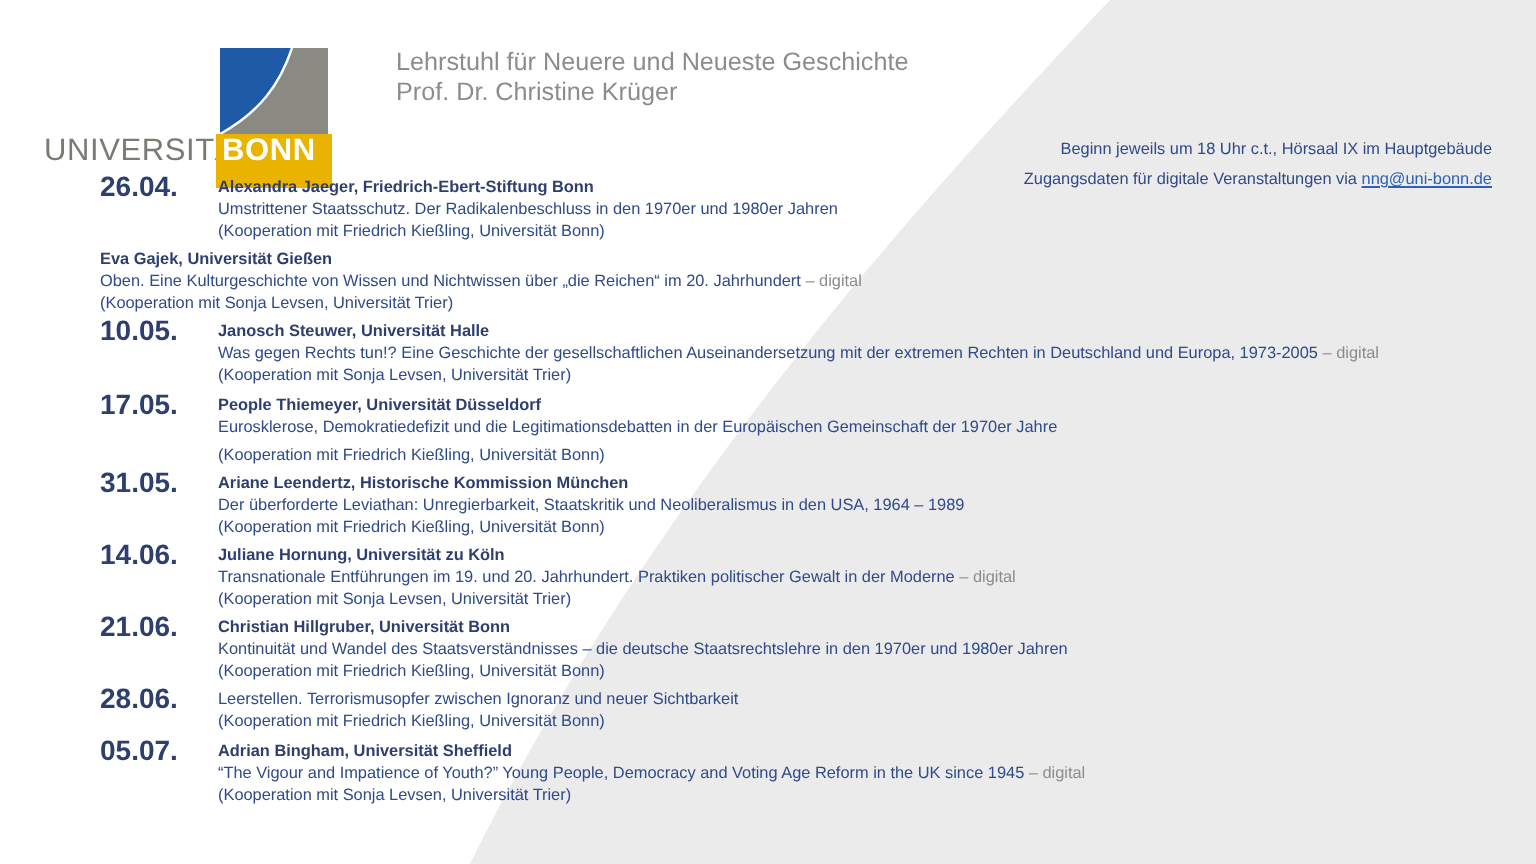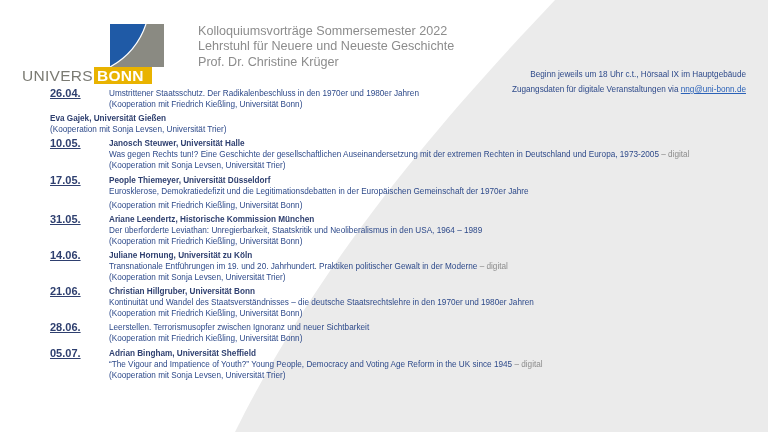--- a/index.html
+++ b/index.html
@@ -7,30 +7,30 @@
     body { position: relative; font-family: "Liberation Sans", sans-serif; color: #2e4a8a; }
 
     .bg-shape {
       position: absolute; left: 0; top: 0; width: 768px; height: 432px; z-index: 0;
     }
 
     .logo { position: absolute; left: 22px; top: 22px; width: 145px; height: 56px; z-index: 1; }
     .logo-square { position: absolute; left: 88px; top: 2px; width: 54px; height: 43px; background: #8a8a82; overflow: hidden; }
     .logo-square svg { position: absolute; left: 0; top: 0; }
     .logo-text-uni { position: absolute; left: 0; top: 45px; font-size: 15.5px; color: #7b7b73; letter-spacing: 0.3px; line-height: 17px; }
-    .logo-bonn { position: absolute; left: 72px; top: 45px; width: 58px; height: 17px; background: #e9b300; color: #ffffff; font-size: 15.5px; font-weight: bold; line-height: 17px; padding-left: 3px; letter-spacing: 0.3px; }
+    .logo-bonn { position: absolute; left: 86px; top: 45px; width: 58px; height: 27px; background: #e9b300; color: #ffffff; font-size: 15.5px; font-weight: bold; line-height: 17px; padding-left: 3px; letter-spacing: 0.3px; }
 
     .header-titles { position: absolute; left: 198px; top: 24px; z-index: 1; color: #8c8c8c; font-size: 12.6px; line-height: 15.3px; }
 
     .info-block { position: absolute; right: 22px; top: 67px; z-index: 1; text-align: right; font-size: 8.2px; line-height: 15px; color: #2e4a8a; margin-left: 20px; }
     .info-block a { color: #2b62b8; text-decoration: underline; }
 
     .schedule { position: absolute; left: 50px; top: 88px; z-index: 1; width: 710px; }
     .event { display: flex; margin-bottom: 3.2px; }
-    .event-date { width: 59px; font-size: 11px; font-weight: bold; line-height: 11px; color: #2e3f6f; text-decoration: underline; }
+    .event-date { width: 59px; font-size: 14px; font-weight: bold; line-height: 11px; color: #2e3f6f; }
     .event-body { flex: 1; font-size: 8.2px; line-height: 11px; }
     .speaker { font-weight: bold; color: #2e3f6f; }
     .title { color: #2e4a8a; }
     .digital { color: #8c8c8c; }
     .coop { color: #2e4a8a; }
     .extra-gap { margin-top: 3px; }
   </style>
 </head>
 <body>
 
@@ -44,44 +44,45 @@
       <rect x="0" y="0" width="54" height="43" fill="#8a8a82"></rect>
       <path d="M0,0 L36,0 C30,18 20,32 0,43 Z" fill="#1f5aa6"></path>
       <path d="M36,0 C30,18 20,32 0,43" stroke="#ffffff" stroke-width="1.2" fill="none"></path>
     </svg>
   </div>
   <div class="logo-text-uni">UNIVERSITÄT</div>
   <div class="logo-bonn">BONN</div>
 </div>
 
 <div class="header-titles">
-  <div>Kolloquiumsvorträge Sommersemester 2022</div>
   <div>Lehrstuhl für Neuere und Neueste Geschichte</div>
   <div>Prof. Dr. Christine Krüger</div>
 </div>
 
 <div class="info-block">
   <div>Beginn jeweils um 18 Uhr c.t., Hörsaal IX im Hauptgebäude</div>
   <div>
     <span>Zugangsdaten für digitale Veranstaltungen via </span><a>nng@uni-bonn.de</a>
   </div>
 </div>
 
 <div class="schedule">
   <div class="event">
     <div class="event-date">26.04.</div>
     <div class="event-body">
+      <div class="speaker">Alexandra Jaeger, Friedrich-Ebert-Stiftung Bonn</div>
       <div><span class="title">Umstrittener Staatsschutz. Der Radikalenbeschluss in den 1970er und 1980er Jahren</span><span class="digital"></span></div>
       <div class="coop">(Kooperation mit Friedrich Kießling, Universität Bonn)</div>
     </div>
   </div>
 
   <div class="event">
     <div class="event-body">
       <div class="speaker">Eva Gajek, Universität Gießen</div>
+      <div><span class="title">Oben. Eine Kulturgeschichte von Wissen und Nichtwissen über „die Reichen“ im 20. Jahrhundert</span><span class="digital"> – digital</span></div>
       <div class="coop">(Kooperation mit Sonja Levsen, Universität Trier)</div>
     </div>
   </div>
 
   <div class="event">
     <div class="event-date">10.05.</div>
     <div class="event-body">
       <div class="speaker">Janosch Steuwer, Universität Halle</div>
       <div><span class="title">Was gegen Rechts tun!? Eine Geschichte der gesellschaftlichen Auseinandersetzung mit der extremen Rechten in Deutschland und Europa, 1973-2005</span><span class="digital"> – digital</span></div>
       <div class="coop">(Kooperation mit Sonja Levsen, Universität Trier)</div>

